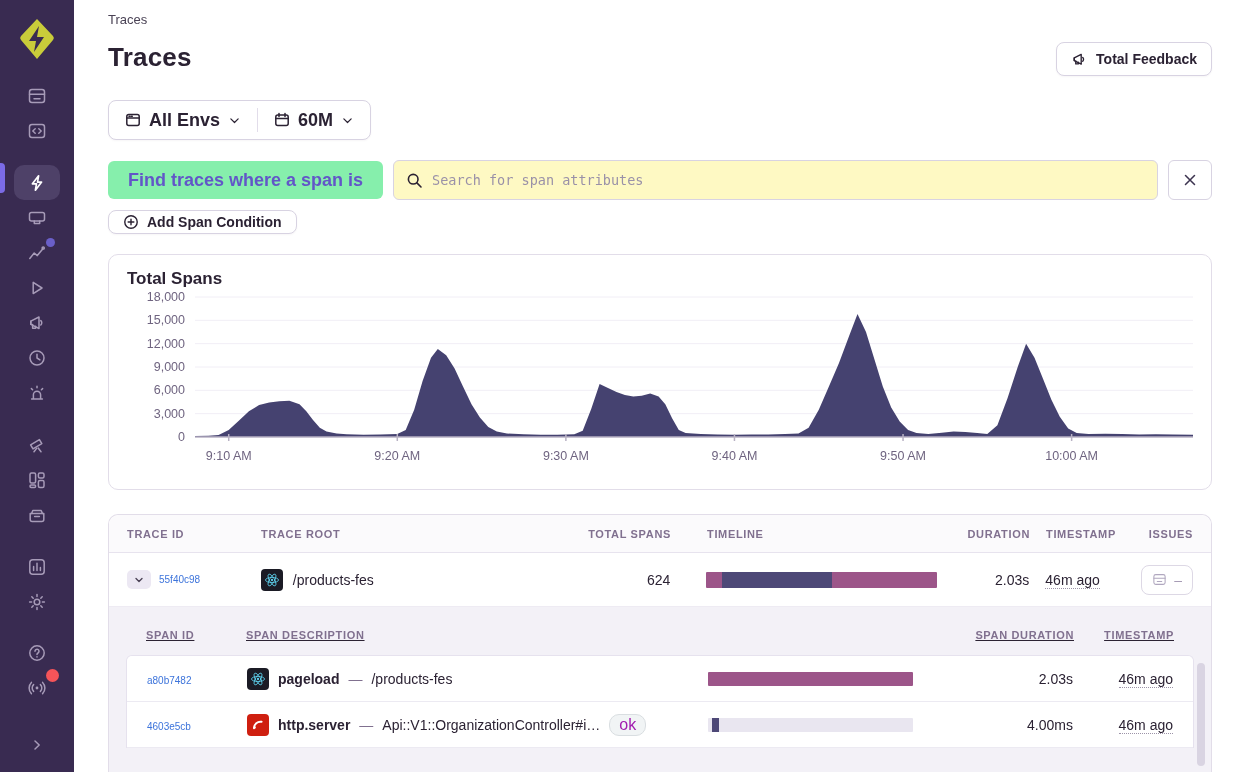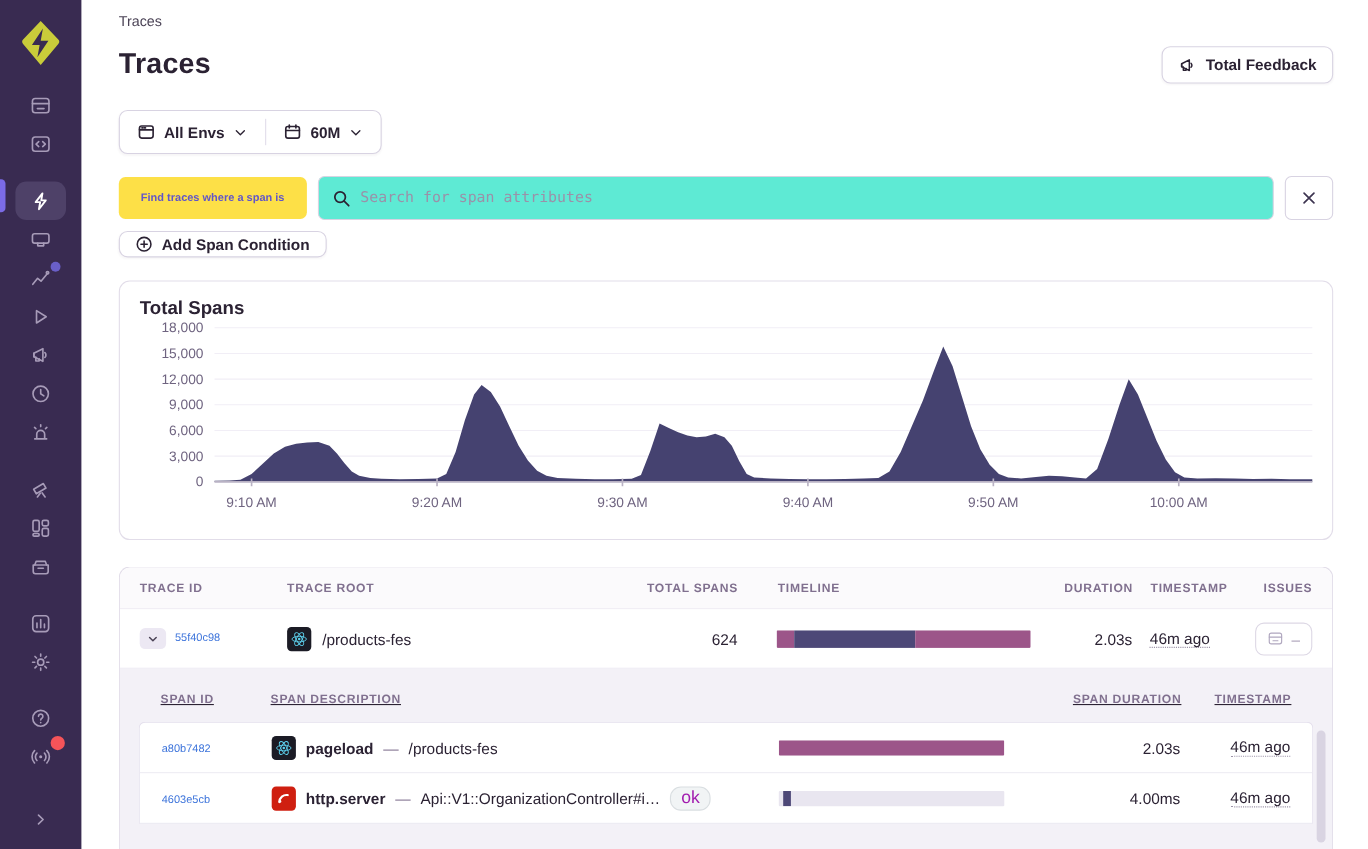--- a/index.html
+++ b/index.html
@@ -30,30 +30,30 @@
   .title-row { display:flex; justify-content:space-between; align-items:flex-start; margin-top:12px; }
   h1 { font-size:26px; font-weight:800; color:#2b2233; letter-spacing:.2px; }
   .btn { display:inline-flex; align-items:center; gap:8px; background:#fff; border:1px solid #d8d3e2;
          border-radius:8px; font-size:14px; font-weight:700; color:#2b2233; cursor:pointer;
          padding:0 14px; height:34px; box-shadow:0 1px 2px rgba(40,30,60,.04); }
   .btn svg { stroke:#2b2233; fill:none; stroke-width:1.6; stroke-linecap:round; stroke-linejoin:round; }
 
   .filters { margin-top:24px; display:flex; }
   .seg { display:flex; align-items:center; border:1px solid #d8d3e2; border-radius:8px; height:40px;
          background:#fff; box-shadow:0 1px 2px rgba(40,30,60,.04); }
-  .seg-btn { display:flex; align-items:center; gap:8px; padding:0 16px; font-size:14px; font-weight:700;
+  .seg-btn { display:flex; align-items:center; gap:8px; padding:0 16px; font-size:18px; font-weight:700;
              color:#2b2233; cursor:pointer; height:100%; }
   .seg-div { width:1px; height:24px; background:#e2ddea; }
   .seg svg { stroke:#2b2233; fill:none; stroke-width:1.5; stroke-linecap:round; stroke-linejoin:round; }
 
   .search-row { margin-top:20px; display:flex; align-items:center; gap:10px; }
-  .chip { background:#fde047; color:#6256c8; font-size:10px; font-weight:700; border-radius:6px;
+  .chip { background:#86efac; color:#6256c8; font-size:18px; font-weight:700; border-radius:6px;
           height:38px; display:flex; align-items:center; padding:0 20px; white-space:nowrap; }
   .search-box { flex:1; display:flex; align-items:center; gap:9px; height:40px; border:1px solid #d8d3e2;
-                border-radius:6px; background:#5eead4; padding:0 12px; }
+                border-radius:6px; background:#fef9c3; padding:0 12px; }
   .search-box input { border:none; outline:none; flex:1; font-family:"DejaVu Sans Mono", monospace;
                       font-size:13.5px; color:#2b2233; background:transparent; }
   .search-box input::placeholder { color:#9a91a8; }
   .icon-btn { width:44px; height:40px; border:1px solid #d8d3e2; border-radius:6px; background:#fff;
               display:flex; align-items:center; justify-content:center; cursor:pointer; flex:0 0 44px; }
   .cond-row { margin-top:10px; }
 
   
   .panel { border:1px solid #e2dde9; border-radius:10px; background:#fff; }
   .chart-panel { margin-top:20px; padding:14px 17px 6px 18px; height:236px; }

